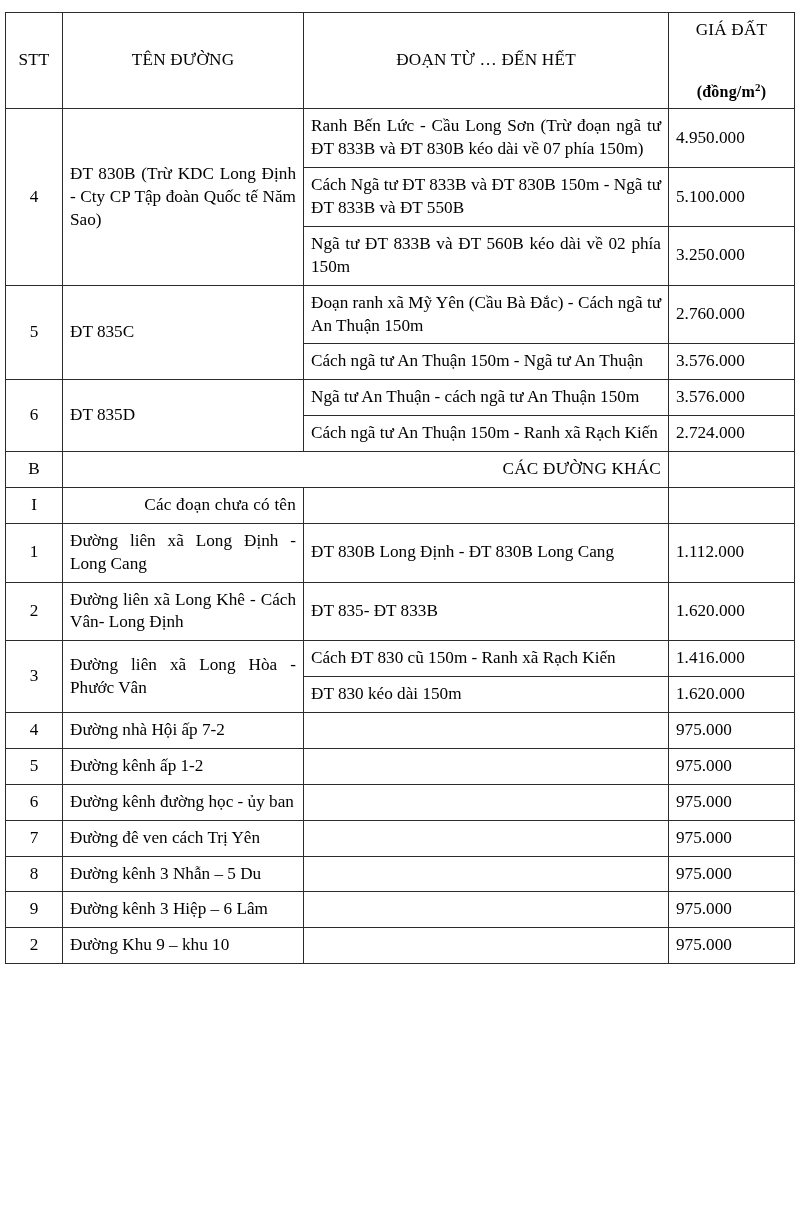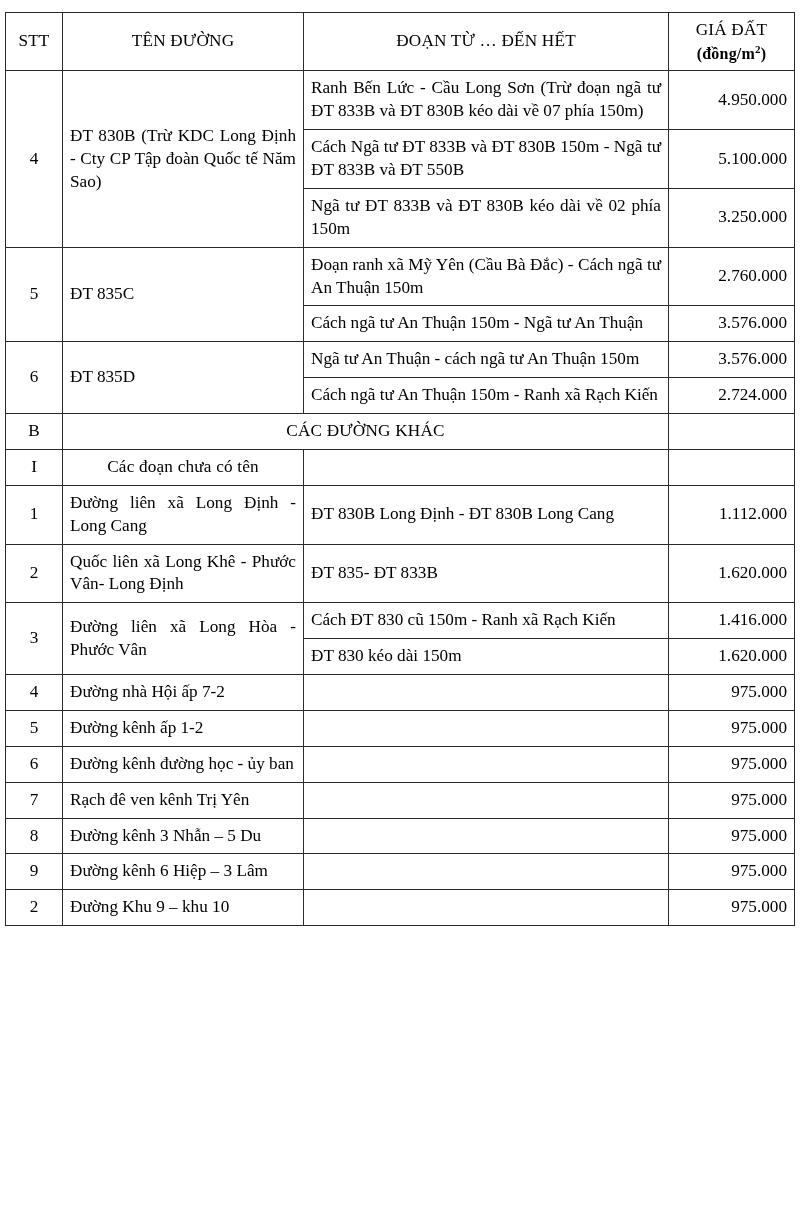--- a/index.html
+++ b/index.html
@@ -47,43 +47,44 @@
     text-align: center;
     font-weight: bold;
     font-size: 17px;
     letter-spacing: 0.2px;
     padding: 9px 5px;
   }
   thead th .sub {
     display: block;
     font-size: 16px;
     font-weight: bold;
+    margin-top: 38px;
   }
   thead th sup { font-size: 11px; vertical-align: super; }
 
   td.stt {
     text-align: center;
     font-size: 17.2px;
   }
   td.name {
     text-align: justify;
     text-align-last: left;
     hyphens: none;
   }
   td.seg {
     text-align: justify;
     text-align-last: left;
   }
   td.price {
+    text-align: left;
+    white-space: nowrap;
+  }
+  td.section-head {
+    font-weight: bold;
     text-align: right;
-    white-space: nowrap;
-  }
-  td.section-head {
-    font-weight: bold;
-    text-align: center;
     letter-spacing: 0.2px;
   }
   td.stt-section {
     text-align: center;
     font-weight: bold;
   }
   td.blank { }
 </style>
 </head>
 <body>
@@ -113,21 +114,21 @@
         <td class="stt" rowspan="3">4</td>
         <td class="name" rowspan="3">ĐT 830B (Trừ KDC Long Định - Cty CP Tập đoàn Quốc tế Năm Sao)</td>
         <td class="seg">Ranh Bến Lức - Cầu Long Sơn (Trừ đoạn ngã tư ĐT 833B và ĐT 830B kéo dài về 07 phía 150m)</td>
         <td class="price">4.950.000</td>
       </tr>
       <tr>
         <td class="seg">Cách Ngã tư ĐT 833B và ĐT 830B 150m - Ngã tư ĐT 833B và ĐT 550B</td>
         <td class="price">5.100.000</td>
       </tr>
       <tr>
-        <td class="seg">Ngã tư ĐT 833B và ĐT 830B kéo dài về 02 phía 150m</td>
+        <td class="seg">Ngã tư ĐT 833B và ĐT 560B kéo dài về 02 phía 150m</td>
         <td class="price">3.250.000</td>
       </tr>
 
       <tr>
         <td class="stt" rowspan="2">5</td>
         <td class="name" rowspan="2">ĐT 835C</td>
         <td class="seg">Đoạn ranh xã Mỹ Yên (Cầu Bà Đắc) - Cách ngã tư An Thuận 150m</td>
         <td class="price">2.760.000</td>
       </tr>
       <tr>
@@ -161,21 +162,21 @@
 
       <tr>
         <td class="stt">1</td>
         <td class="name">Đường liên xã Long Định - Long Cang</td>
         <td class="seg">ĐT 830B Long Định - ĐT 830B Long Cang</td>
         <td class="price">1.112.000</td>
       </tr>
 
       <tr>
         <td class="stt">2</td>
-        <td class="name">Quốc liên xã Long Khê - Phước Vân- Long Định</td>
+        <td class="name">Đường liên xã Long Khê - Cách Vân- Long Định</td>
         <td class="seg">ĐT 835- ĐT 833B</td>
         <td class="price">1.620.000</td>
       </tr>
 
       <tr>
         <td class="stt" rowspan="2">3</td>
         <td class="name" rowspan="2">Đường liên xã Long Hòa - Phước Vân</td>
         <td class="seg">Cách ĐT 830 cũ 150m - Ranh xã Rạch Kiến</td>
         <td class="price">1.416.000</td>
       </tr>
@@ -197,33 +198,33 @@
         <td class="price">975.000</td>
       </tr>
       <tr>
         <td class="stt">6</td>
         <td class="name">Đường kênh đường học - ủy ban</td>
         <td class="seg blank"></td>
         <td class="price">975.000</td>
       </tr>
       <tr>
         <td class="stt">7</td>
-        <td class="name">Rạch đê ven kênh Trị Yên</td>
+        <td class="name">Đường đê ven cách Trị Yên</td>
         <td class="seg blank"></td>
         <td class="price">975.000</td>
       </tr>
       <tr>
         <td class="stt">8</td>
         <td class="name">Đường kênh 3 Nhẫn – 5 Du</td>
         <td class="seg blank"></td>
         <td class="price">975.000</td>
       </tr>
       <tr>
         <td class="stt">9</td>
-        <td class="name">Đường kênh 6 Hiệp – 3 Lâm</td>
+        <td class="name">Đường kênh 3 Hiệp – 6 Lâm</td>
         <td class="seg blank"></td>
         <td class="price">975.000</td>
       </tr>
       <tr>
         <td class="stt">2</td>
         <td class="name">Đường Khu 9 – khu 10</td>
         <td class="seg blank"></td>
         <td class="price">975.000</td>
       </tr>
 

